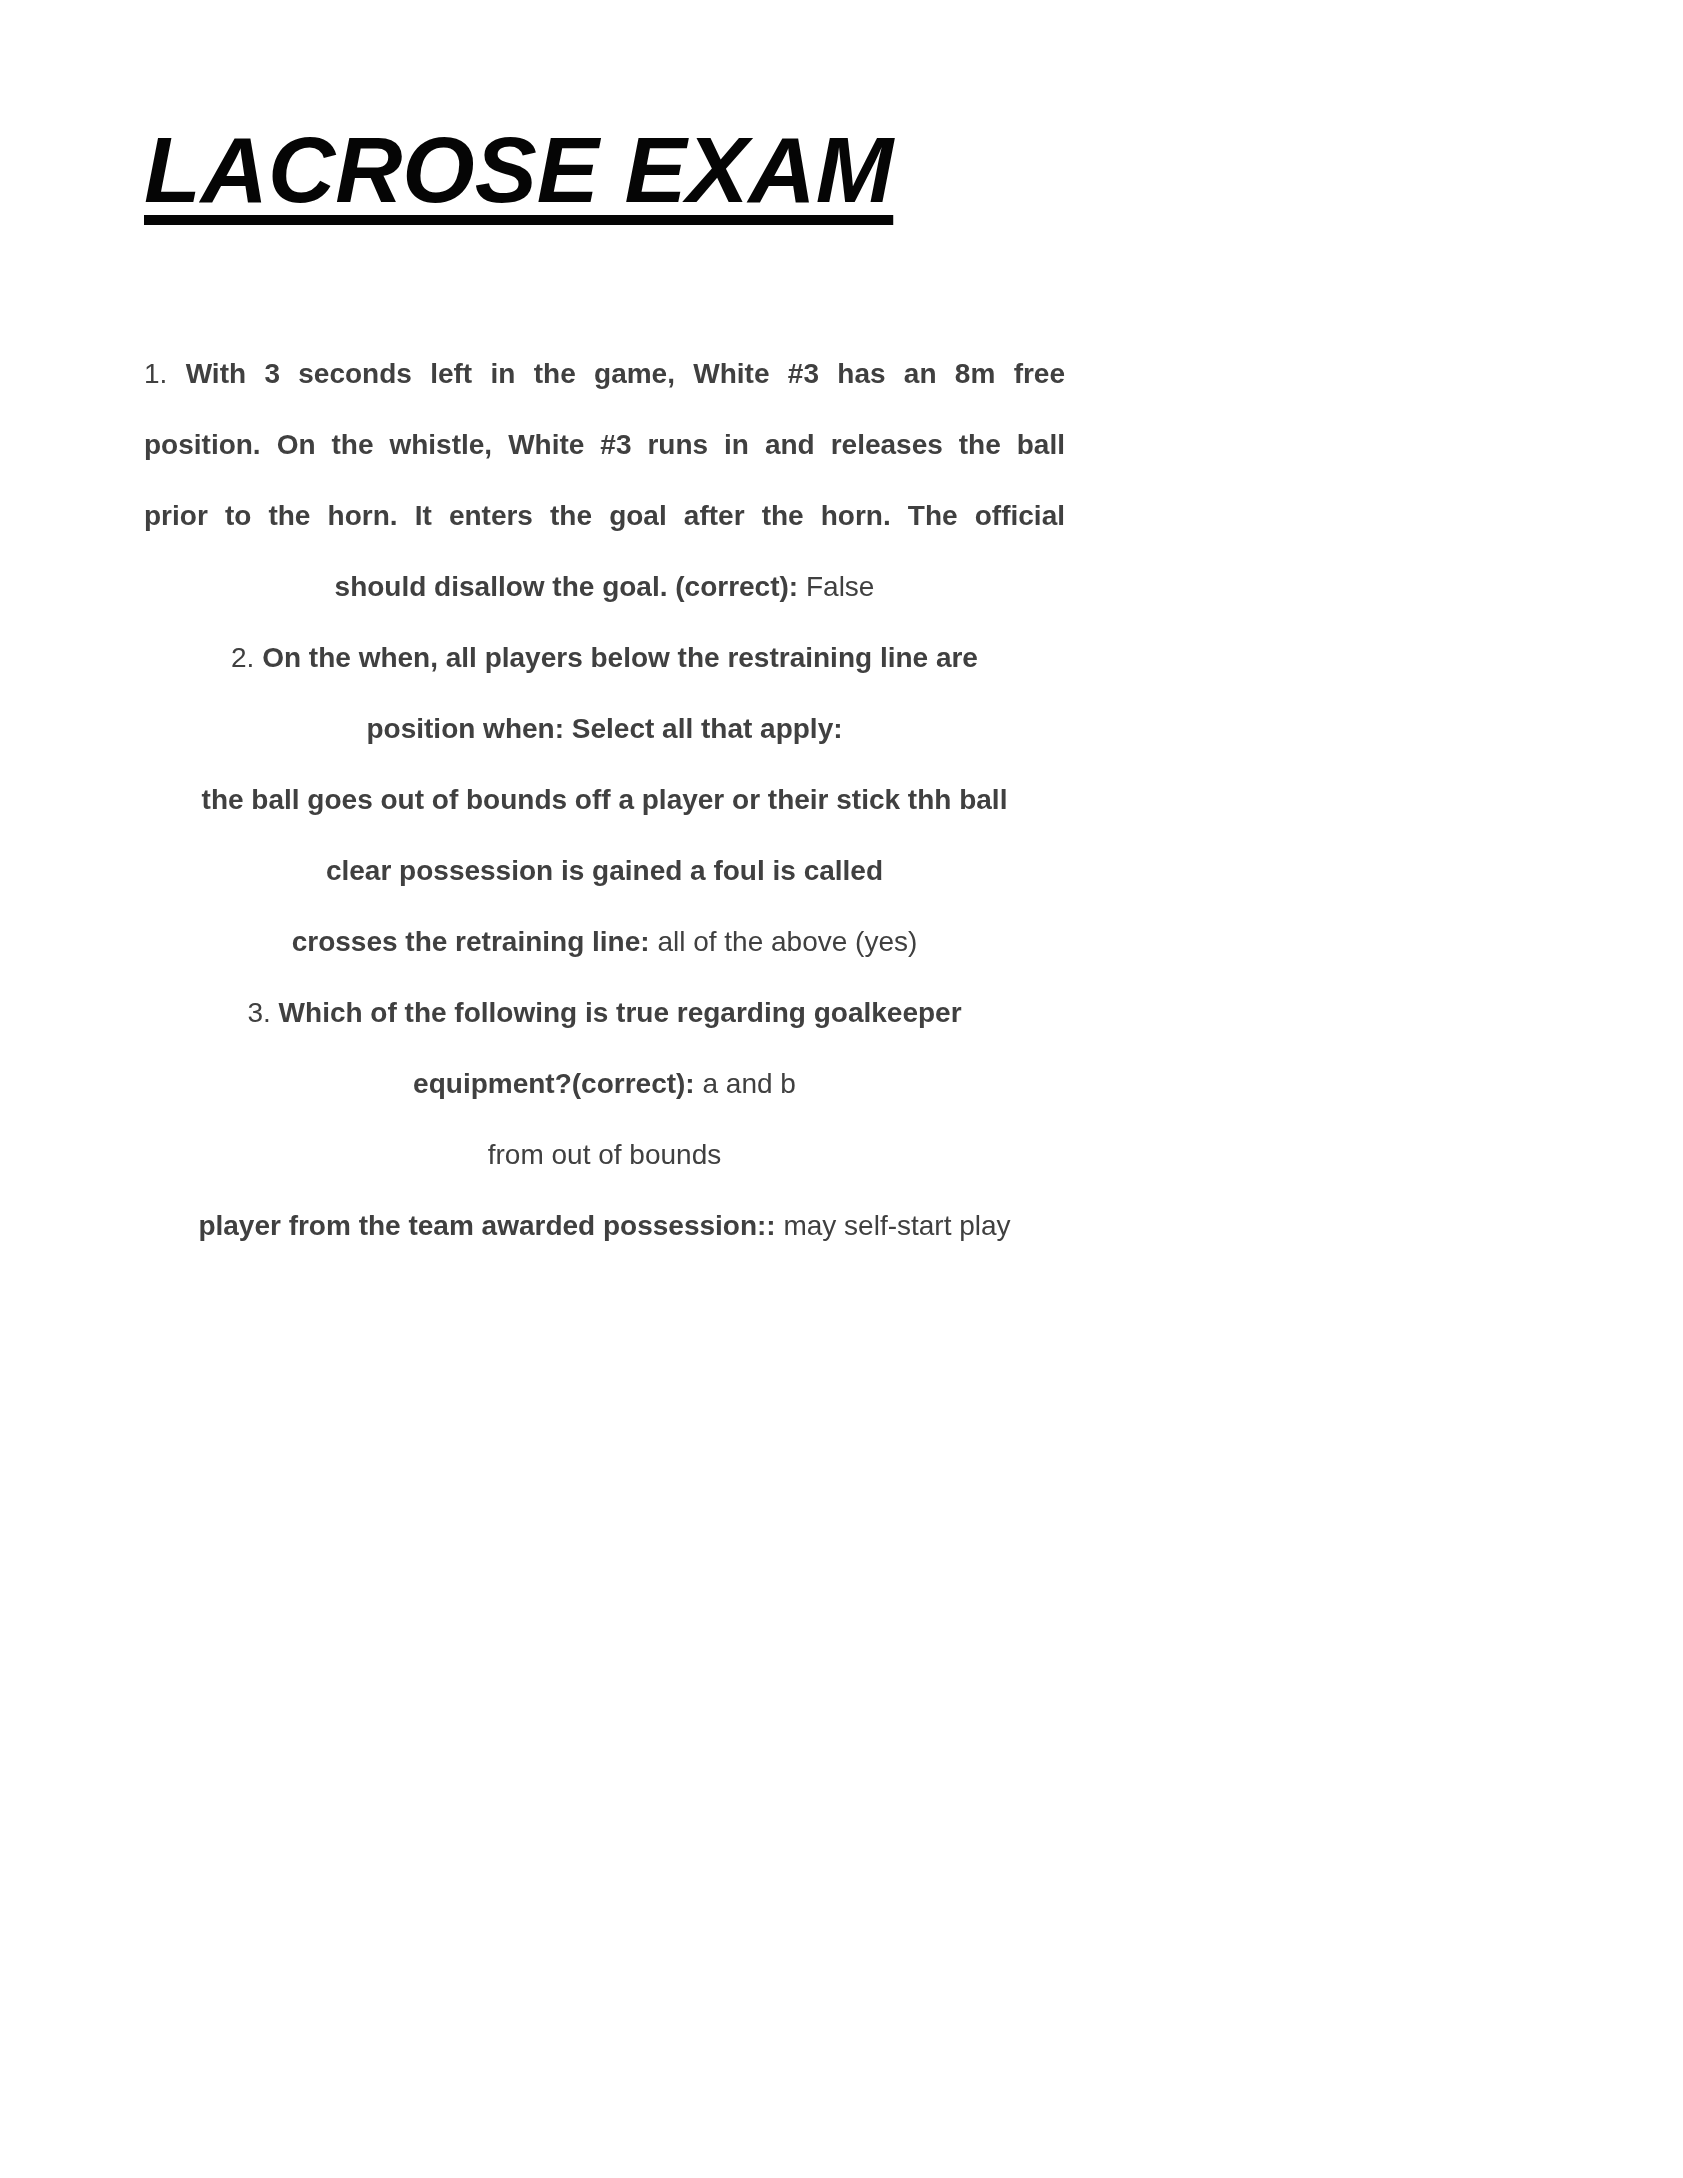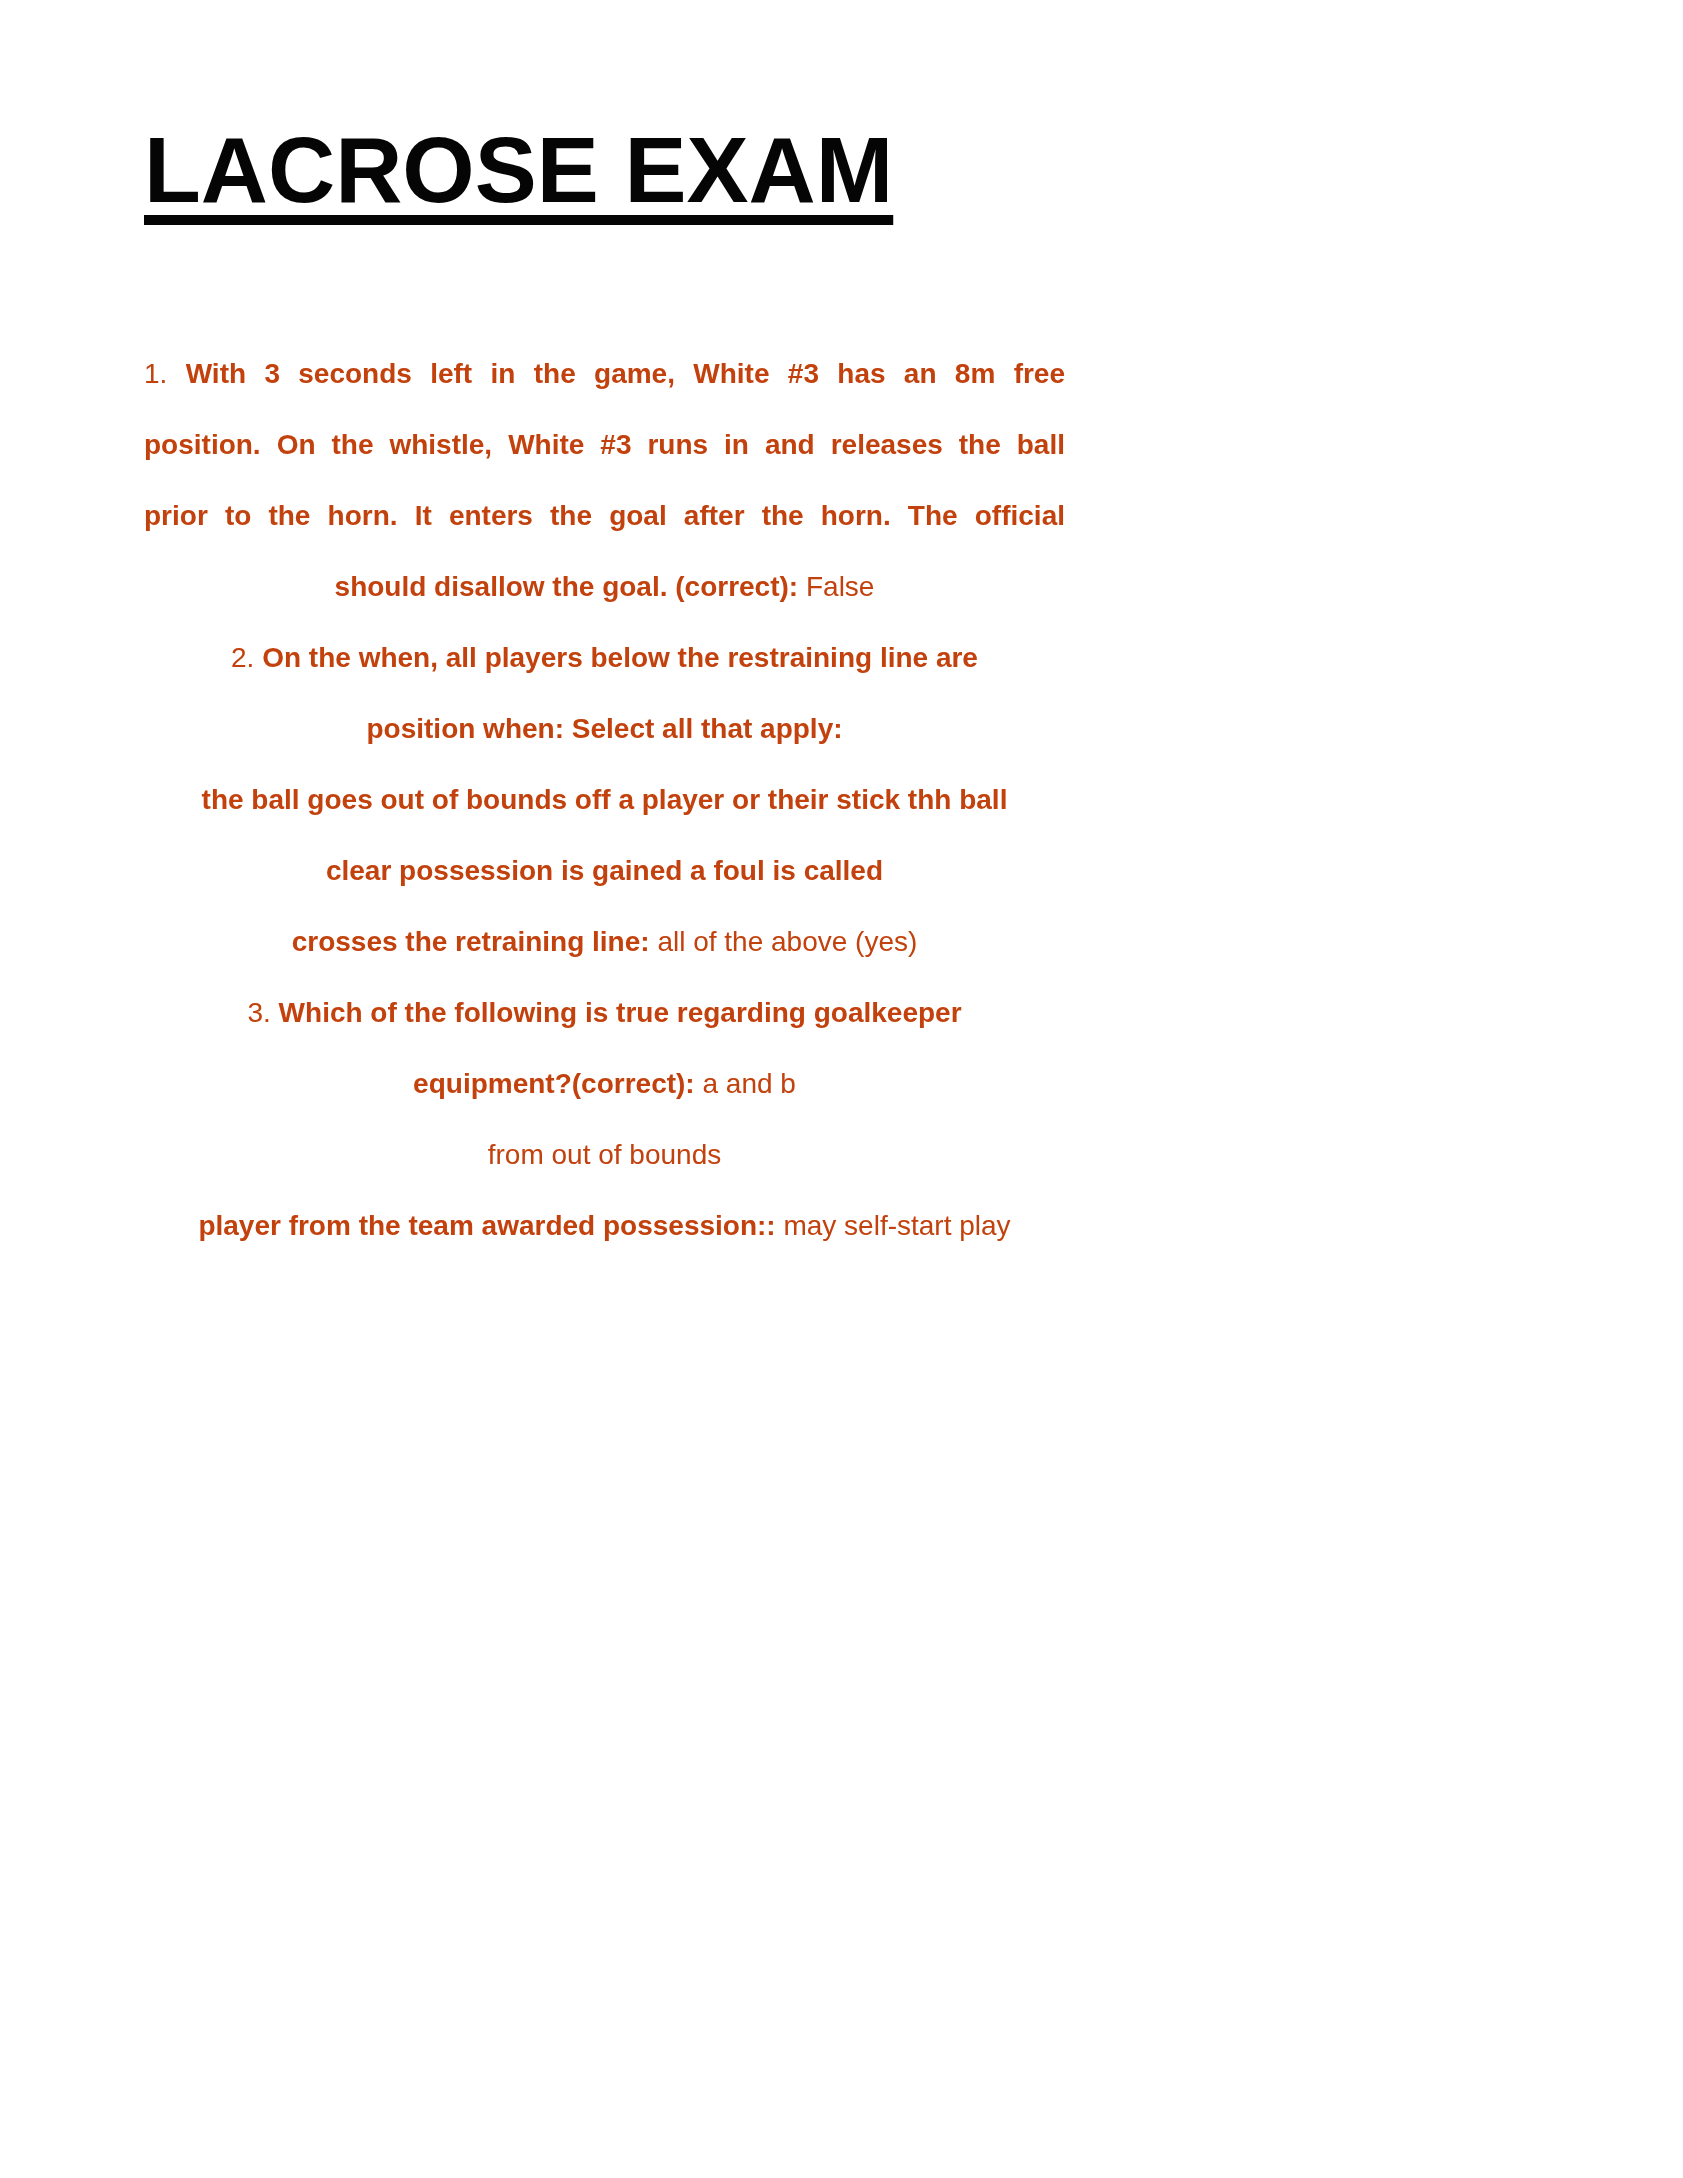--- a/index.html
+++ b/index.html
@@ -23,26 +23,27 @@
     font-size: 93px;
     line-height: 1.15;
     font-weight: 700;
     letter-spacing: 0px;
     color: #050505;
   }
   h1.doc-title .title-text {
     text-decoration: underline;
     text-decoration-thickness: 10px;
     text-underline-offset: 13px;
+    font-style: italic;
   }
   .body-text {
     margin-top: 114px;
     width: 921px;
     font-size: 28px;
-    color: #c2410c;
+    color: #404040;
   }
   .line {
     height: 71px;
     line-height: 71px;
     white-space: normal;
     text-align: center;
   }
   .line.just {
     text-align: justify;
     text-align-last: justify;

